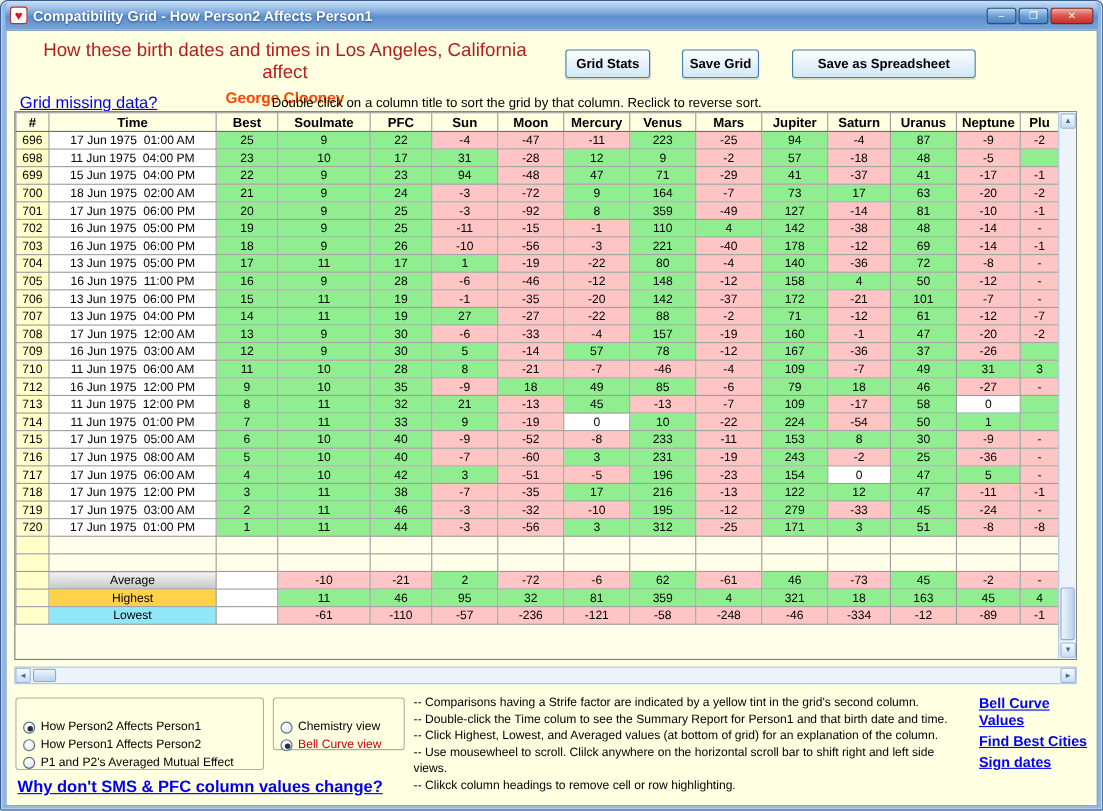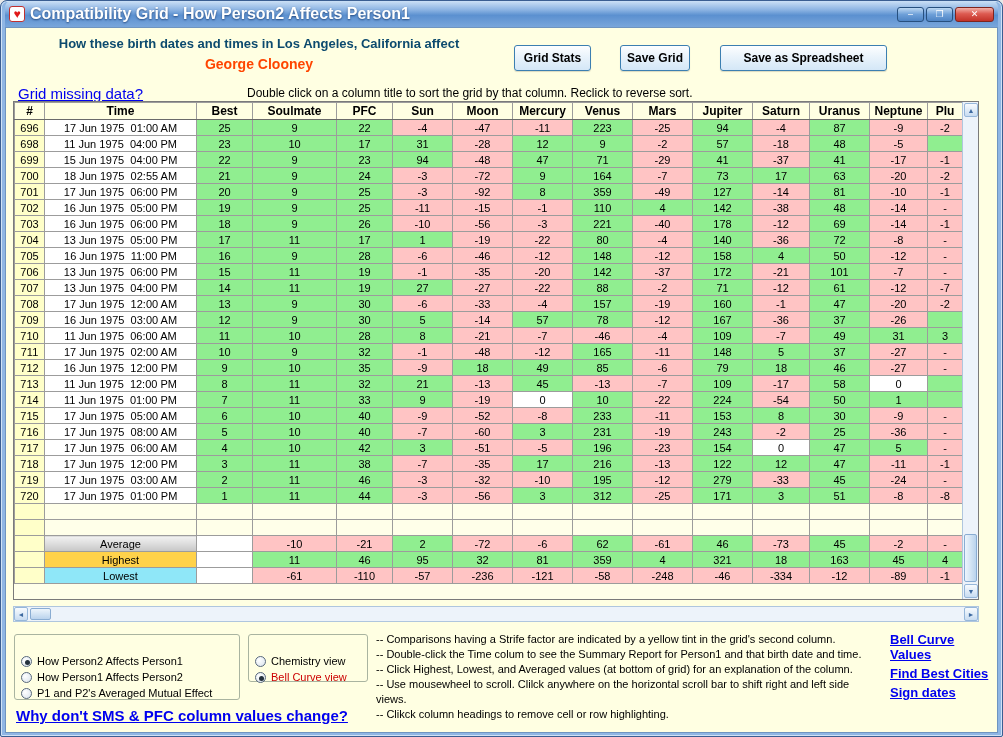--- a/index.html
+++ b/index.html
@@ -6,30 +6,30 @@
   html,body { width:1003px; height:737px; font-family:"Liberation Sans",sans-serif; background:#e8e8e8; }
   .win { position:relative; width:1003px; height:737px; background:#8FB6E4;
          border:1px solid #3A5E92; border-radius:7px 7px 2px 2px; padding:0 4px 4px 4px;
          box-shadow: inset 0 0 0 1px #CFE2F6; }
   
   .titlebar { height:26px; display:flex; align-items:center; gap:5px; padding:0 4px;
               background:linear-gradient(#CBE0F6 0%, #8AB2E2 35%, #5B90D0 55%, #79A6DB 100%);
               border-radius:6px 6px 0 0; }
   .app-icon { width:16px; height:16px; background:#fff; border:1px solid #C03030; border-radius:3px;
               color:#E01818; font-size:12px; line-height:14px; text-align:center; }
-  .title-text { color:#fff; font-weight:bold; font-size:16px; text-shadow:0 1px 2px rgba(10,40,90,.7); }
+  .title-text { color:#fff; font-weight:bold; font-size:13px; text-shadow:0 1px 2px rgba(10,40,90,.7); }
   .win-btns { margin-left:auto; display:flex; gap:2px; }
   .wbtn { width:27px; height:15px; border-radius:3px; color:#fff; font-size:9px; line-height:13px;
           text-align:center; border:1px solid #27507F;
           background:linear-gradient(#BDD8F2,#6D9FD8 50%,#4E84C4); cursor:pointer; }
   .wbtn.close { background:linear-gradient(#F2B0A8,#DD5A50 45%,#C23228); border-color:#7E241E; width:39px; }
   
   .content { position:relative; width:993px; height:706px; background:#FFFFE2; border:1px solid #6E94C0; overflow:hidden; }
   .hdr-lines { position:absolute; left:33px; top:8px; width:440px; text-align:center; }
-  .hdr-line1 { color:#0c4a6e; font-weight:bold; font-size:13px; }
+  .hdr-line1 { color:#b91c1c; font-weight:normal; font-size:17px; }
   .hdr-line2 { color:#FF4500; font-weight:bold; font-size:14px; margin-top:5px; }
   .btn { position:absolute; top:17px; height:26px; border:1px solid #3C7FB1; border-radius:3px;
          background:linear-gradient(#FDFEFF,#E9F3FB 45%,#D4E7F7); font-family:"Liberation Sans",sans-serif;
          font-weight:bold; font-size:12px; color:#000; cursor:pointer; box-shadow:0 1px 1px rgba(0,0,0,.15); }
   .btn1 { left:508px; width:77px; }
   .btn2 { left:614px; width:70px; }
   .btn3 { left:714px; width:167px; }
   .link { color:#0000EE; text-decoration:underline; font-size:15px; cursor:pointer; }
   .missing-link { position:absolute; left:12px; top:57px; }
   .instruction { position:absolute; left:241px; top:58px; font-size:12px; color:#000; }
@@ -188,21 +188,21 @@
               <td class="c-pos">71</td>
               <td class="c-neg">-29</td>
               <td class="c-pos">41</td>
               <td class="c-neg">-37</td>
               <td class="c-pos">41</td>
               <td class="c-neg">-17</td>
               <td class="c-neg">-1</td>
             </tr>
             <tr>
               <td class="c-num">700</td>
-              <td class="c-time">18 Jun 1975  02:55 AM</td>
+              <td class="c-time">18 Jun 1975  02:00 AM</td>
               <td class="c-pos">21</td>
               <td class="c-pos">9</td>
               <td class="c-pos">24</td>
               <td class="c-neg">-3</td>
               <td class="c-neg">-72</td>
               <td class="c-pos">9</td>
               <td class="c-pos">164</td>
               <td class="c-neg">-7</td>
               <td class="c-pos">73</td>
               <td class="c-pos">17</td>
@@ -372,37 +372,20 @@
               <td class="c-pos">8</td>
               <td class="c-neg">-21</td>
               <td class="c-neg">-7</td>
               <td class="c-neg">-46</td>
               <td class="c-neg">-4</td>
               <td class="c-pos">109</td>
               <td class="c-neg">-7</td>
               <td class="c-pos">49</td>
               <td class="c-pos">31</td>
               <td class="c-pos">3</td>
-            </tr>
-            <tr>
-              <td class="c-num">711</td>
-              <td class="c-time">17 Jun 1975  02:00 AM</td>
-              <td class="c-pos">10</td>
-              <td class="c-pos">9</td>
-              <td class="c-pos">32</td>
-              <td class="c-neg">-1</td>
-              <td class="c-neg">-48</td>
-              <td class="c-neg">-12</td>
-              <td class="c-pos">165</td>
-              <td class="c-neg">-11</td>
-              <td class="c-pos">148</td>
-              <td class="c-pos">5</td>
-              <td class="c-pos">37</td>
-              <td class="c-neg">-27</td>
-              <td class="c-neg">-</td>
             </tr>
             <tr>
               <td class="c-num">712</td>
               <td class="c-time">16 Jun 1975  12:00 PM</td>
               <td class="c-pos">9</td>
               <td class="c-pos">10</td>
               <td class="c-pos">35</td>
               <td class="c-neg">-9</td>
               <td class="c-pos">18</td>
               <td class="c-pos">49</td>

